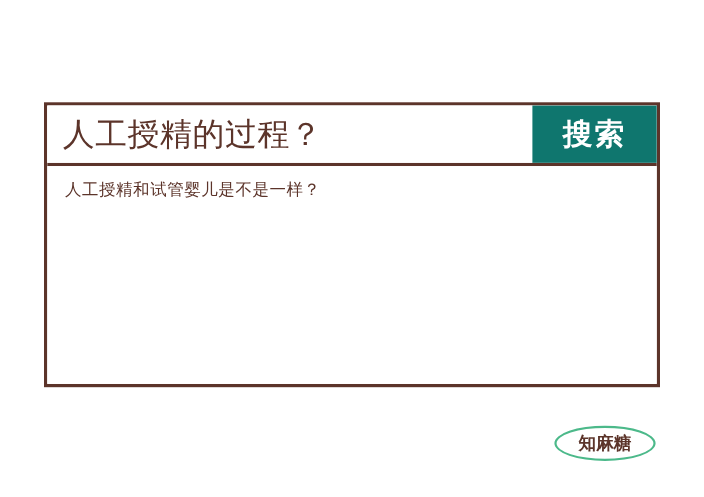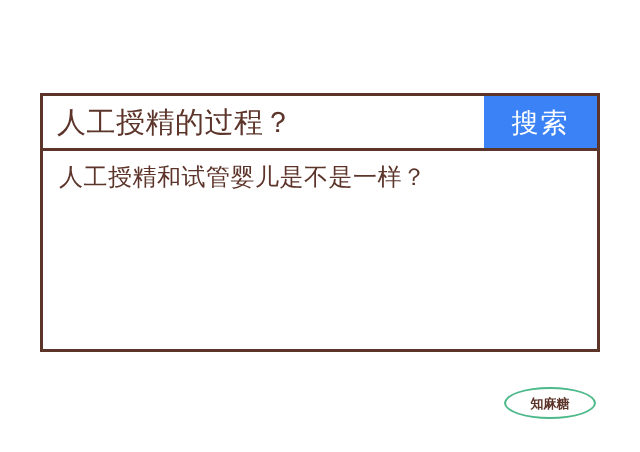--- a/index.html
+++ b/index.html
@@ -48,41 +48,42 @@
     line-height: 1;
     letter-spacing: 0.5px;
     color: #5c342a;
     white-space: nowrap;
     overflow: hidden;
     background: #ffffff;
   }
 
   #search-submit-button {
     flex: 0 0 113px;
-    background: #3b82f6;
+    background: #0f766e;
     color: #ffffff;
     display: flex;
     align-items: center;
     justify-content: center;
     font-size: 27px;
     letter-spacing: 2px;
     line-height: 1;
     cursor: pointer;
     user-select: none;
+    font-weight: bold;
   }
 
   
   #suggestion-list {
     flex: 1 1 auto;
     padding: 14px 0 0 16px;
     background: #ffffff;
   }
 
   .suggestion-item {
-    font-size: 24px;
+    font-size: 15px;
     line-height: 1;
     color: #5c342a;
     letter-spacing: 0.5px;
     padding: 0 0 25px 0;
     white-space: nowrap;
     cursor: pointer;
   }
 
   
   #brand-logo {
@@ -98,21 +99,21 @@
     border: 2px solid #4cb98a;
     border-radius: 50%;
     box-sizing: border-box;
   }
   #brand-logo-text {
     position: absolute;
     inset: 0;
     display: flex;
     align-items: center;
     justify-content: center;
-    font-size: 13px;
+    font-size: 16px;
     font-weight: bold;
     letter-spacing: 0px;
     color: #5c342a;
     line-height: 1;
   }
 </style>
 </head>
 <body>
 
 <div id="search-widget">

